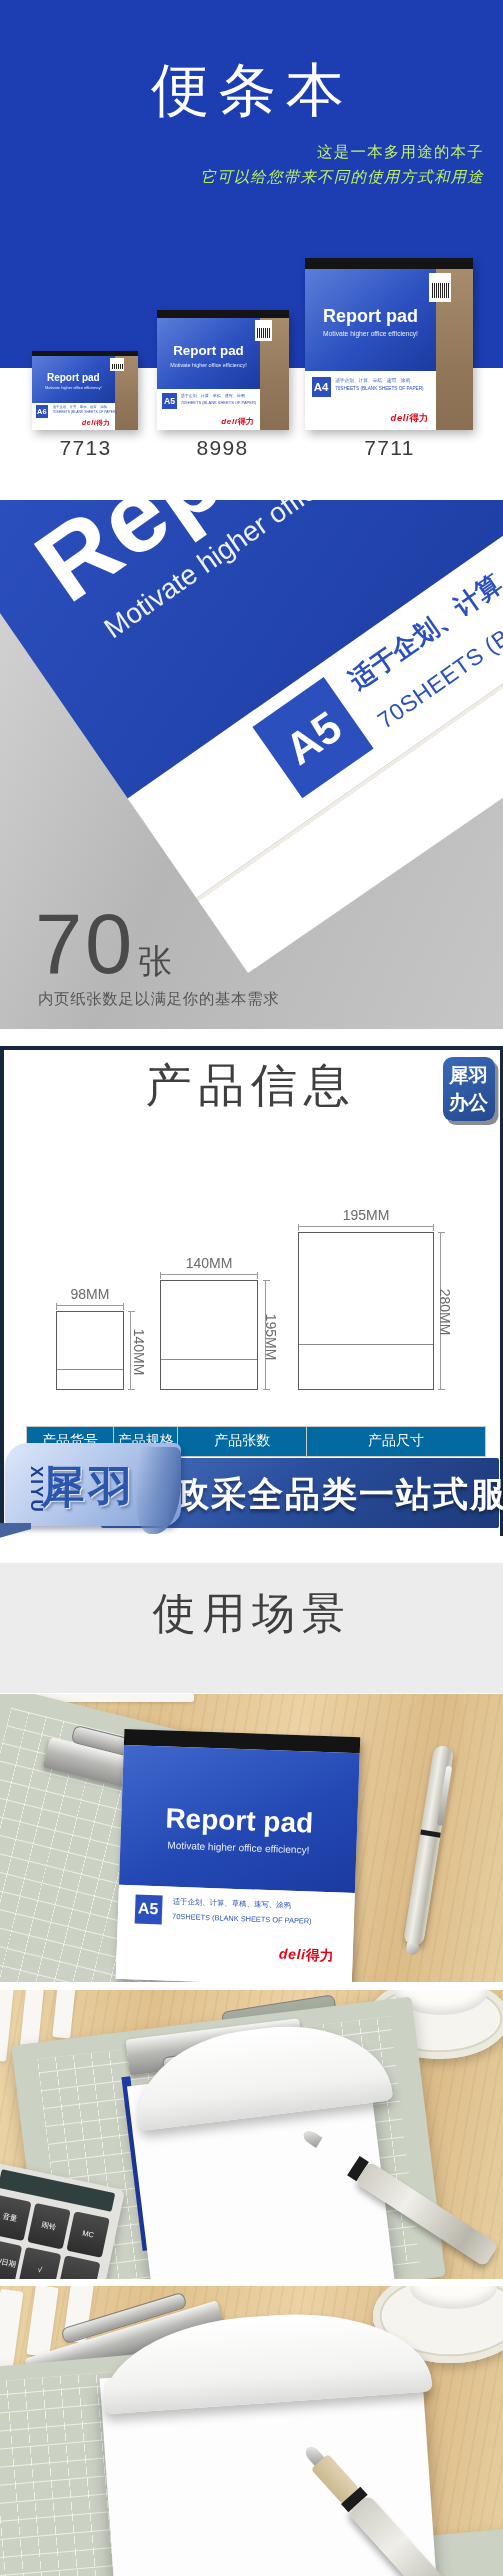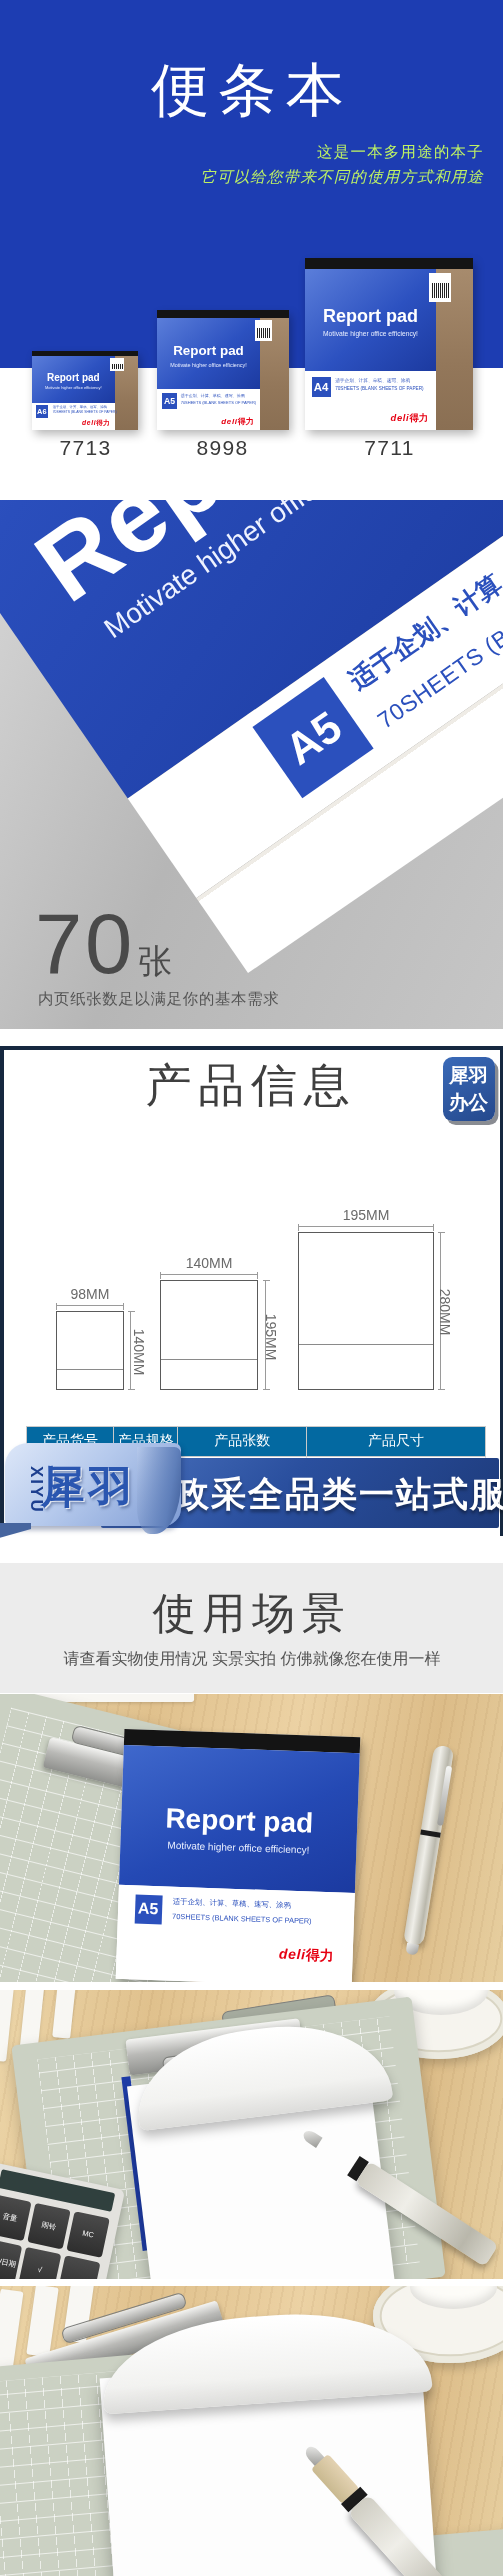--- a/index.html
+++ b/index.html
@@ -306,21 +306,20 @@
     <div class="ribbon">
       <div class="ribbon-fold"></div>
       <div class="ribbon-xiyu-en">XIYU</div>
       <div class="ribbon-xiyu-cn">犀羽</div>
     </div>
     <div class="ribbon-tail"></div>
   </div>
 
   <div class="scene-head">
     <div class="scene-title">使用场景</div>
-    <div class="scene-sub">请查看实物使用情况 实景实拍 仿佛就像您在使用一样</div>
   </div>
 
   <div class="photo" style="top:1694px; height:289px;">
     <div class="wood"></div>
     <div class="slat" style="left:-6.7px; top:-4px; width:201px; height:12px;"></div>
     <div class="board" style="left:-40px; top:17.5px; width:255px; height:309px; transform:rotate(14deg);">
       <div class="board-grid"></div>
       <div class="clip-metal" style="left:60px; top:38px; width:114px; height:31px;"></div>
       <div class="clip-lever" style="left:81px; top:20px; width:74px; height:17.5px;"></div>
     </div>

